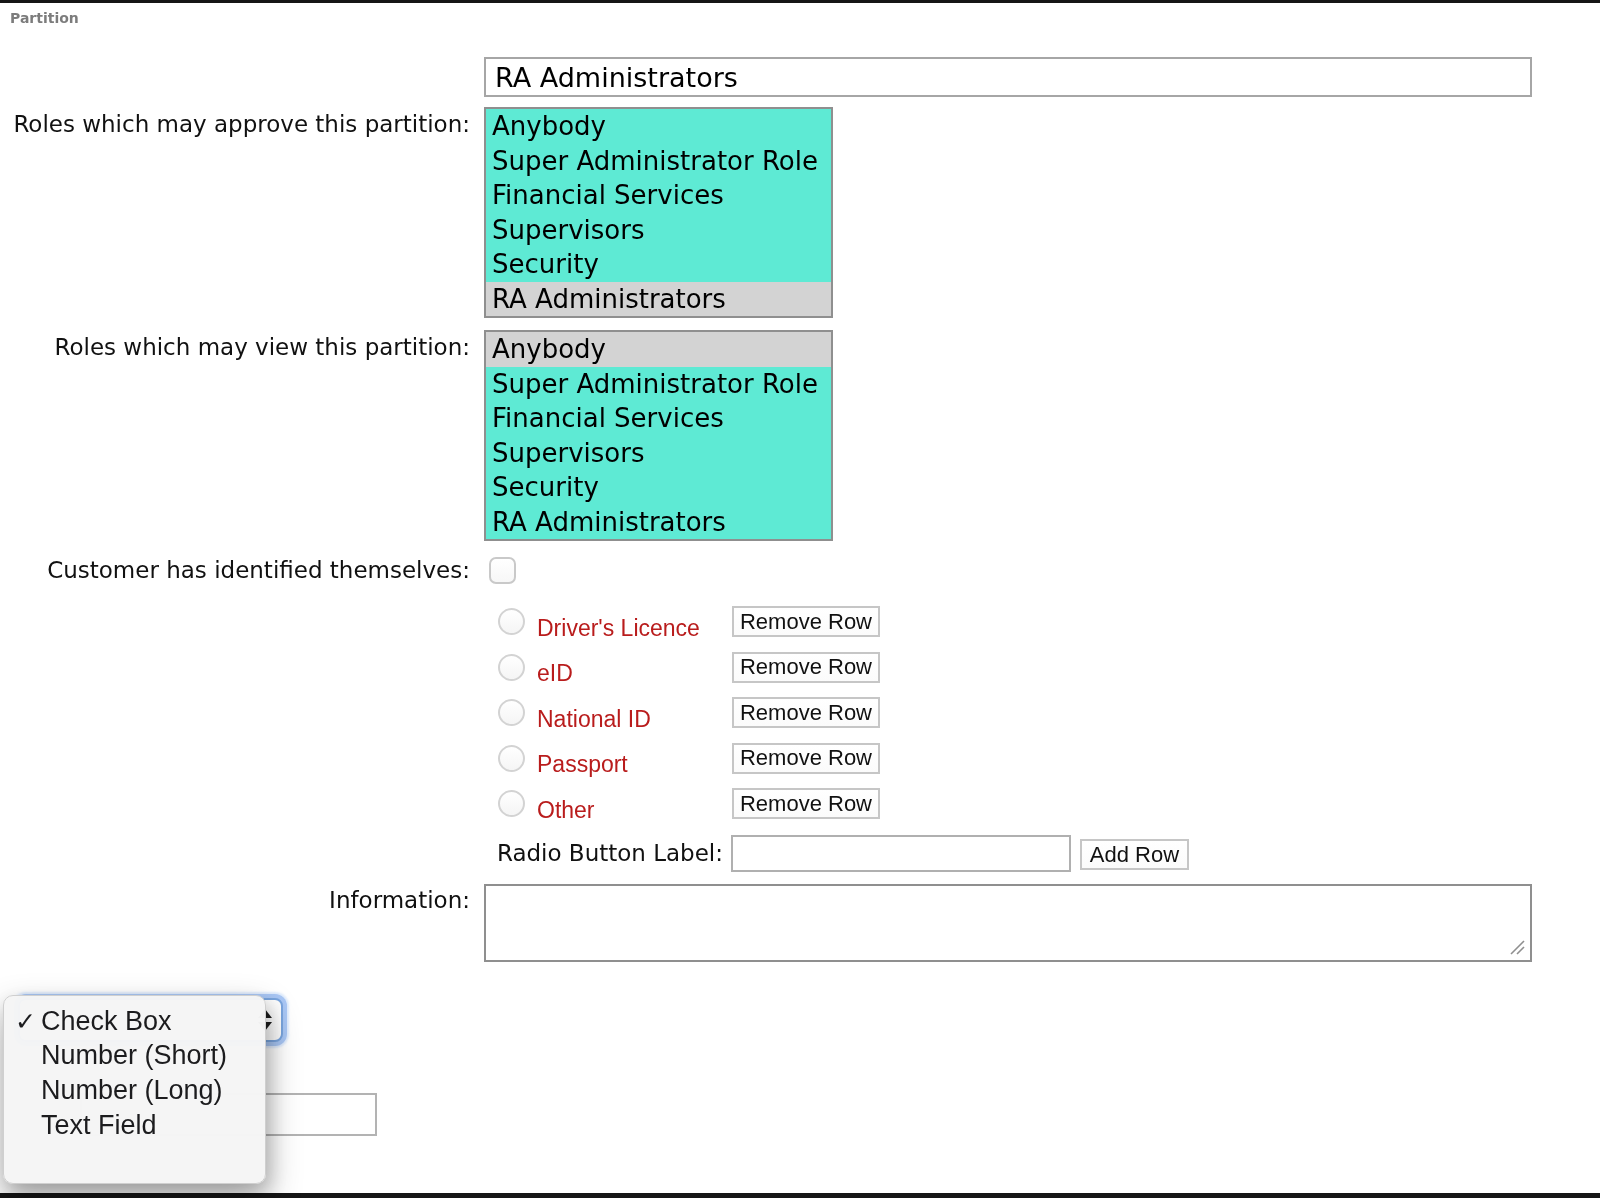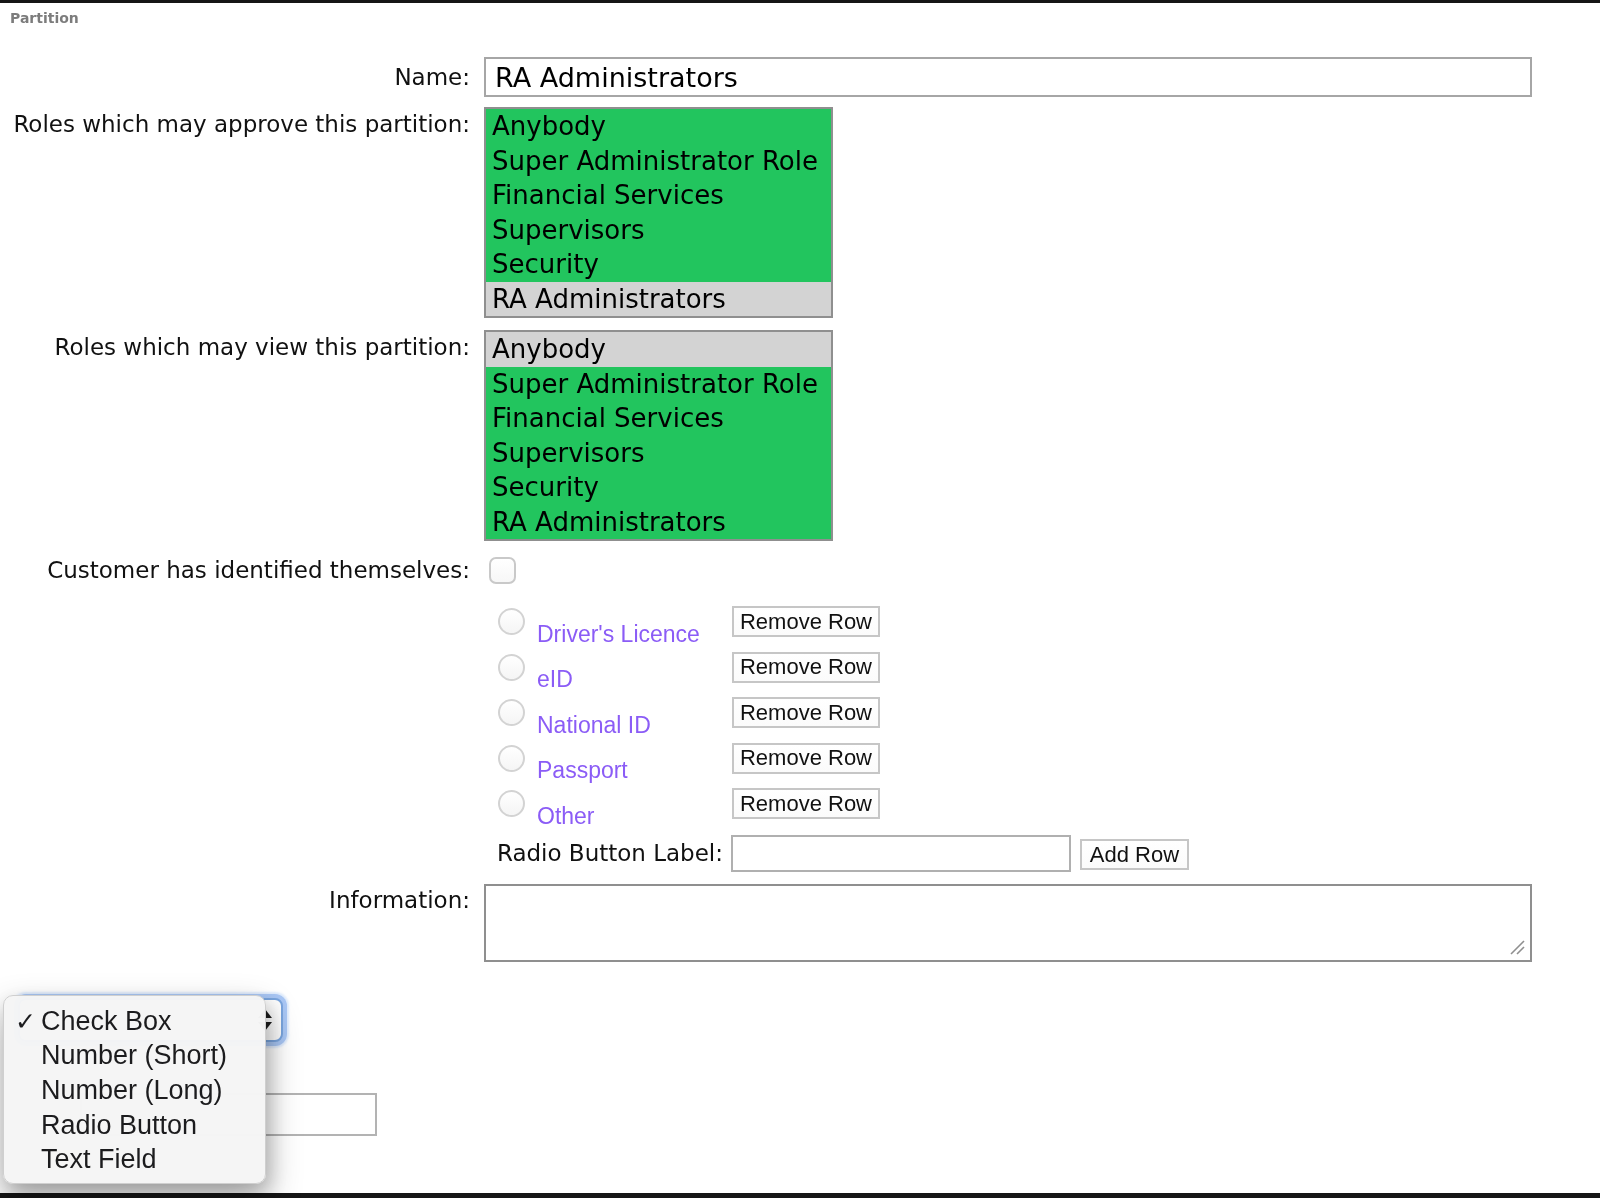--- a/index.html
+++ b/index.html
@@ -12,40 +12,40 @@
   .rule { left:0; width:1600px; background:#161616; }
   .section-title { left:10px; top:10px; font-size:14px; font-weight:bold; color:#7c7c7c; }
 
   .flabel { text-align:right; font-size:23px; color:#111; white-space:nowrap; }
 
   .text-input {
     background:#fff; border:2px solid #a6a6a6; display:flex; align-items:center;
     font-size:27px; color:#000; padding-left:9px; white-space:nowrap; overflow:hidden;
   }
 
-  .listbox { background:#22c55e; border:2px solid #8f8f8f; overflow:hidden; }
+  .listbox { background:#5eead4; border:2px solid #8f8f8f; overflow:hidden; }
   .listbox .opt {
     height:34.5px; display:flex; align-items:center; padding-left:6px;
     font-size:26px; color:#000; white-space:nowrap;
   }
   .listbox .opt.sel { background:#d3d3d3; }
 
   .checkbox {
     width:27px; height:27px; border:2px solid #c9c9c9; border-radius:7px;
     background:linear-gradient(#ffffff,#f7f7f7);
   }
 
   .id-row { height:32px; }
   .radio {
     position:absolute; left:0; top:2px; width:27px; height:27px; border-radius:50%;
     border:2px solid #d3d3d3; background:linear-gradient(#ffffff,#f5f5f5);
   }
   .id-row .rlabel {
-    position:absolute; left:39px; top:12px; height:32px; display:flex; align-items:center;
-    font-size:23px; color:#8b5cf6; font-family:"Liberation Sans", sans-serif; white-space:nowrap;
+    position:absolute; left:39px; top:6px; height:32px; display:flex; align-items:center;
+    font-size:23px; color:#b91c1c; font-family:"Liberation Sans", sans-serif; white-space:nowrap;
   }
   .btn {
     position:absolute; background:linear-gradient(#ffffff,#fbfbfb);
     border:2px solid #c6c6c6; border-radius:0;
     display:flex; align-items:center; justify-content:center;
     font-size:22px; color:#111; font-family:"Liberation Sans", sans-serif; white-space:nowrap;
   }
   .textarea {
     background:#fff; border:2px solid #8f8f8f; position:absolute;
   }
@@ -80,21 +80,20 @@
 </head>
 <body>
 
 <div class="canvas">
 
   <div class="abs rule" style="top:0; height:3px;"></div>
   <div class="abs rule" style="top:1193px; height:5px;"></div>
 
   <div class="abs section-title">Partition</div>
 
-  <div class="abs flabel" style="left:0; top:57px; width:470px; line-height:40px;">Name:</div>
   <div class="abs text-input" style="left:484px; top:57px; width:1048px; height:40px;">
     <span>RA Administrators</span>
   </div>
 
   <div class="abs flabel" style="left:0; top:110px; width:470px; line-height:28px;">Roles which may approve this partition:</div>
   <div class="abs listbox" style="left:484px; top:107px; width:349px; height:211px;">
     <div class="opt">Anybody</div>
     <div class="opt">Super Administrator Role</div>
     <div class="opt">Financial Services</div>
     <div class="opt">Supervisors</div>
@@ -173,20 +172,17 @@
       <span class="check">✓</span>
       <span>Check Box</span>
     </div>
     <div class="pitem">
       <span>Number (Short)</span>
     </div>
     <div class="pitem">
       <span>Number (Long)</span>
     </div>
     <div class="pitem">
-      <span>Radio Button</span>
-    </div>
-    <div class="pitem">
       <span>Text Field</span>
     </div>
   </div>
 
 </div>
 
 </body></html>

